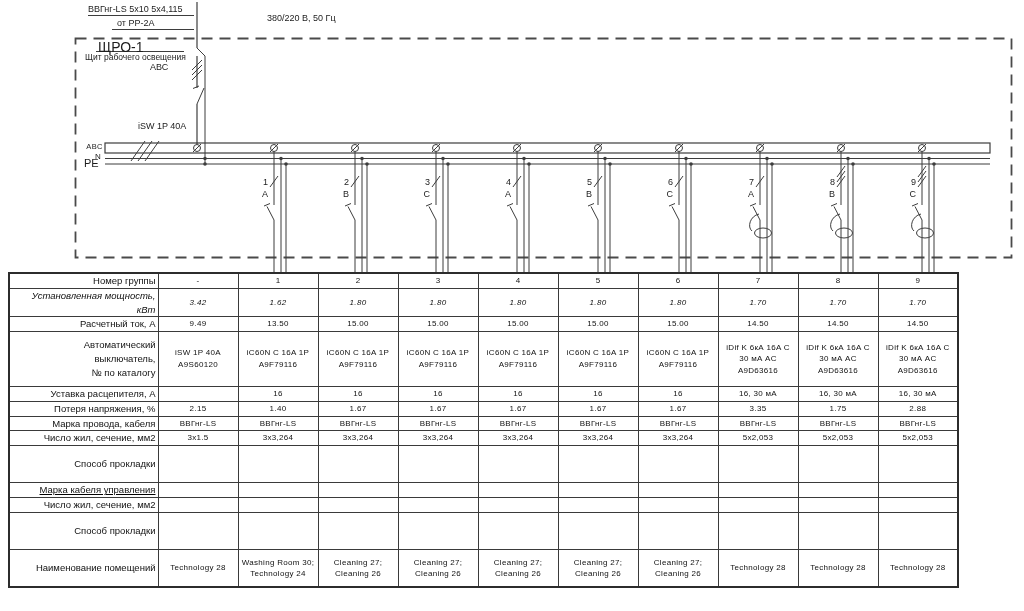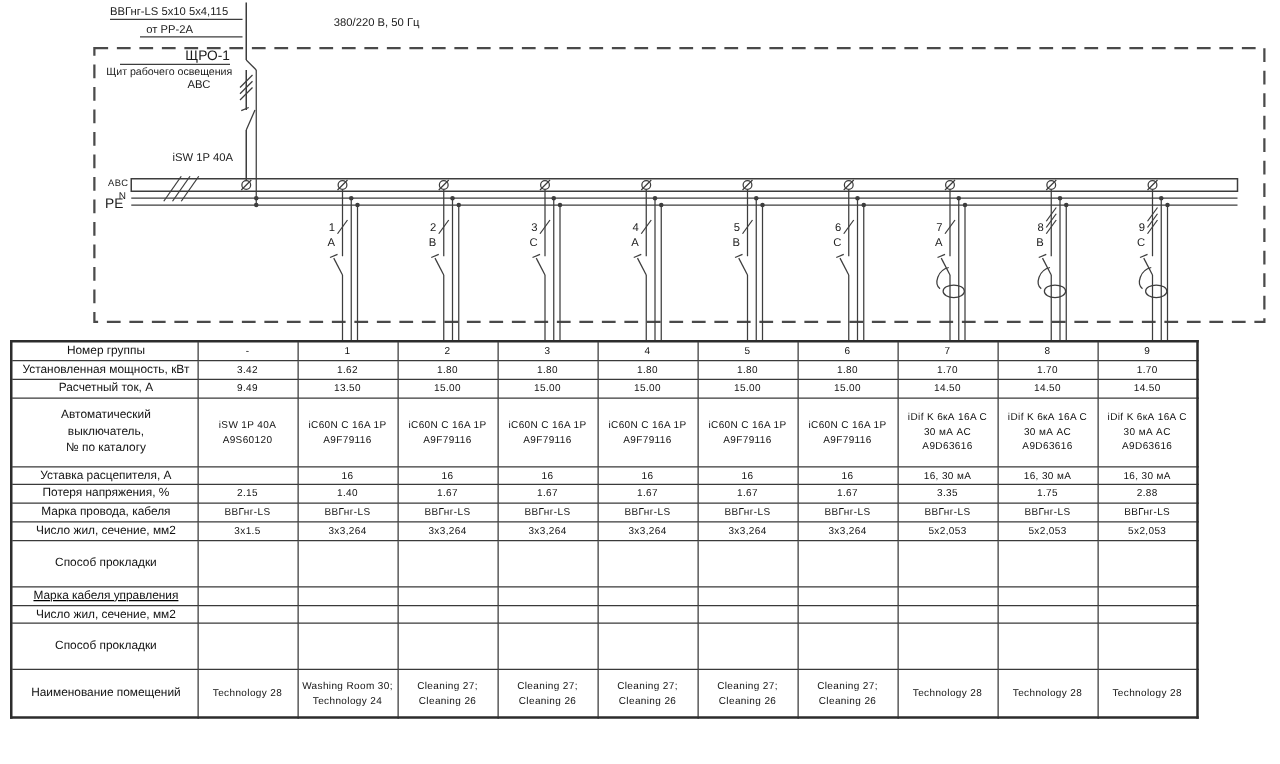--- a/index.html
+++ b/index.html
@@ -4,33 +4,33 @@
 <style>
   * { margin:0; padding:0; box-sizing:border-box; }
   html,body { background:#ffffff; font-family:"Liberation Sans", sans-serif; }
   #stage { position:relative; width:1024px; height:611px; background:#fff; overflow:hidden; }
   #scheme { position:absolute; left:0; top:0; width:1024px; height:272px; }
   #scheme-svg { position:absolute; left:0; top:0; }
   .lbl { position:absolute; font-size:9px; color:#1c1c1c; white-space:nowrap; }
   #cable-label { left:88px; top:4px; }
   #from-label  { left:117px; top:18px; }
   #system-label{ left:267px; top:13px; }
-  #panel-code  { left:98px; top:39px; width:86px; text-align:right; font-size:11px;}
+  #panel-code  { left:98px; top:39px; width:86px; text-align:left; font-size:14px;}
   #panel-title { left:85px; top:52px; font-size:8.5px;}
   #panel-phases{ left:150px; top:62px; }
   #params      { position:absolute; left:255px; top:68px; font-size:9px; color:#1c1c1c; line-height:12px; }
   #main-switch { left:138px; top:121px; }
   #bus-abc { left:84px; top:142px; width:19px; text-align:right; font-size:7.5px; letter-spacing:.5px;}
   #bus-n   { left:95px;  top:152px; font-size:8px; }
   #bus-pe  { left:84px;  top:156.5px; font-size:11px; }
   #spec-table { position:absolute; left:8px; top:272px; border-collapse:collapse; table-layout:fixed; }
   #spec-table td { border:1px solid #3a3a3a; font-size:8px; color:#111; text-align:center;
                    vertical-align:middle; white-space:pre-line; overflow:hidden; padding:0 2px;
                    letter-spacing:.3px; line-height:1.45; }
-  #spec-table td.rowlabel { text-align:center; font-size:9.5px; padding-left:4px; letter-spacing:0;
+  #spec-table td.rowlabel { text-align:right; font-size:9.5px; padding-left:4px; letter-spacing:0;
                    white-space:pre-line; }
   #spec-table { border:2px solid #2c2c2c; }
 </style>
 </head>
 <body>
 
 <div id="stage">
   <div id="scheme">
     <svg id="scheme-svg" width="1024" height="272">
         <line x1="88" y1="15.5" x2="194" y2="15.5" stroke="#3d3d3d" stroke-width="1"></line>
@@ -217,21 +217,21 @@
           <td>1</td>
           <td>2</td>
           <td>3</td>
           <td>4</td>
           <td>5</td>
           <td>6</td>
           <td>7</td>
           <td>8</td>
           <td>9</td>
         </tr>
-        <tr style="height: 15px;">
+        <tr style="height: 15px; font-style: italic;">
           <td class="rowlabel">Установленная мощность, кВт</td>
           <td>3.42</td>
           <td>1.62</td>
           <td>1.80</td>
           <td>1.80</td>
           <td>1.80</td>
           <td>1.80</td>
           <td>1.80</td>
           <td>1.70</td>
           <td>1.70</td>

